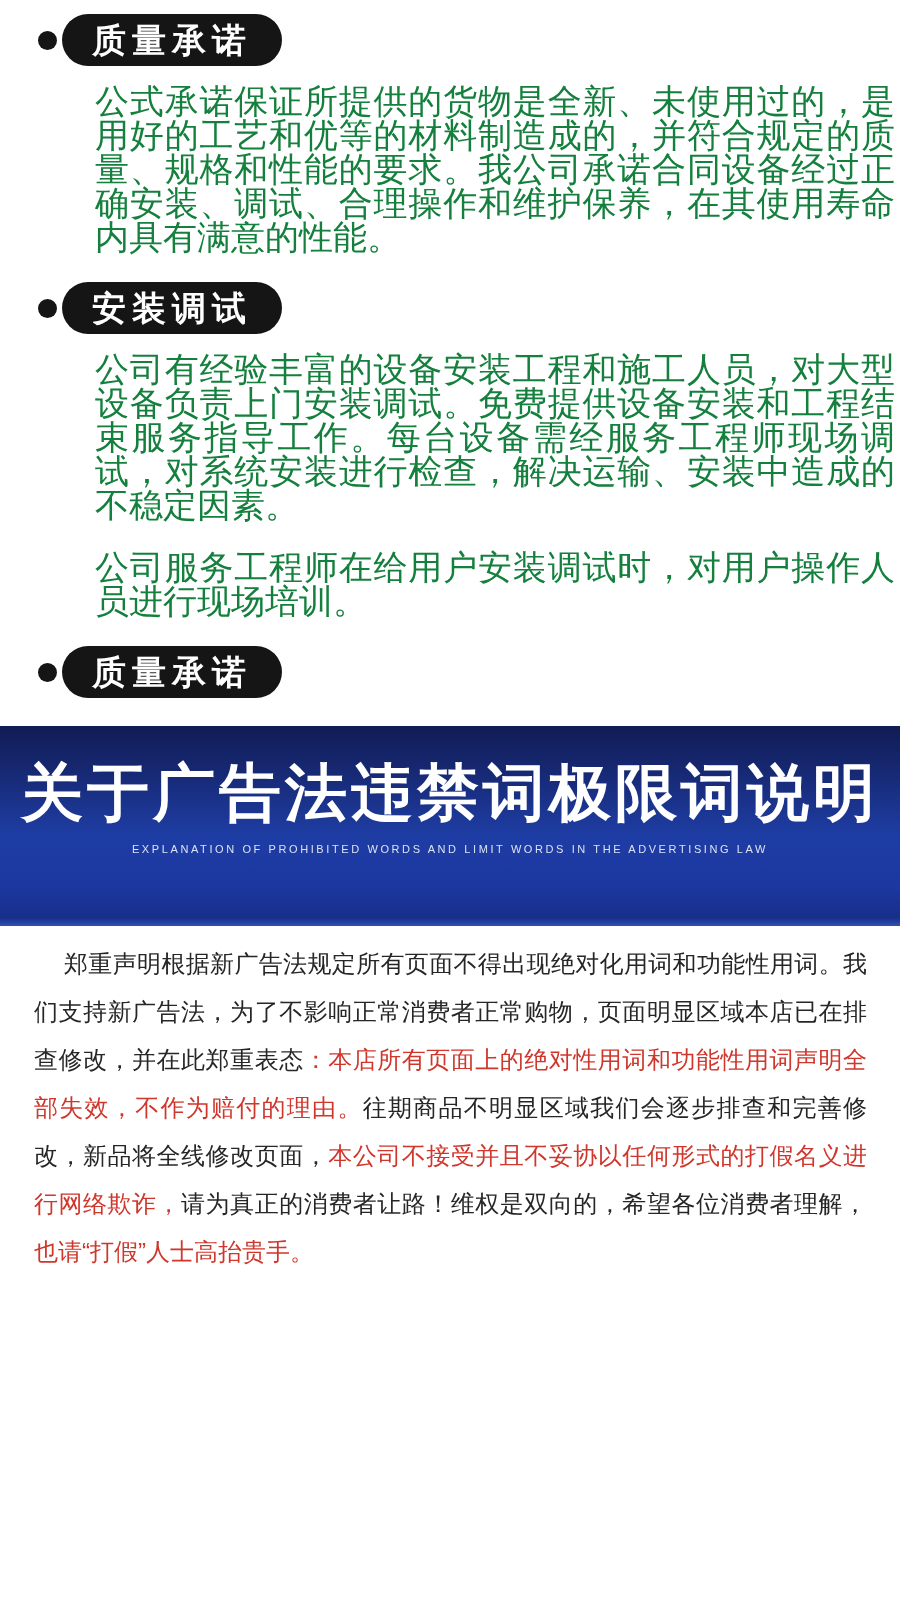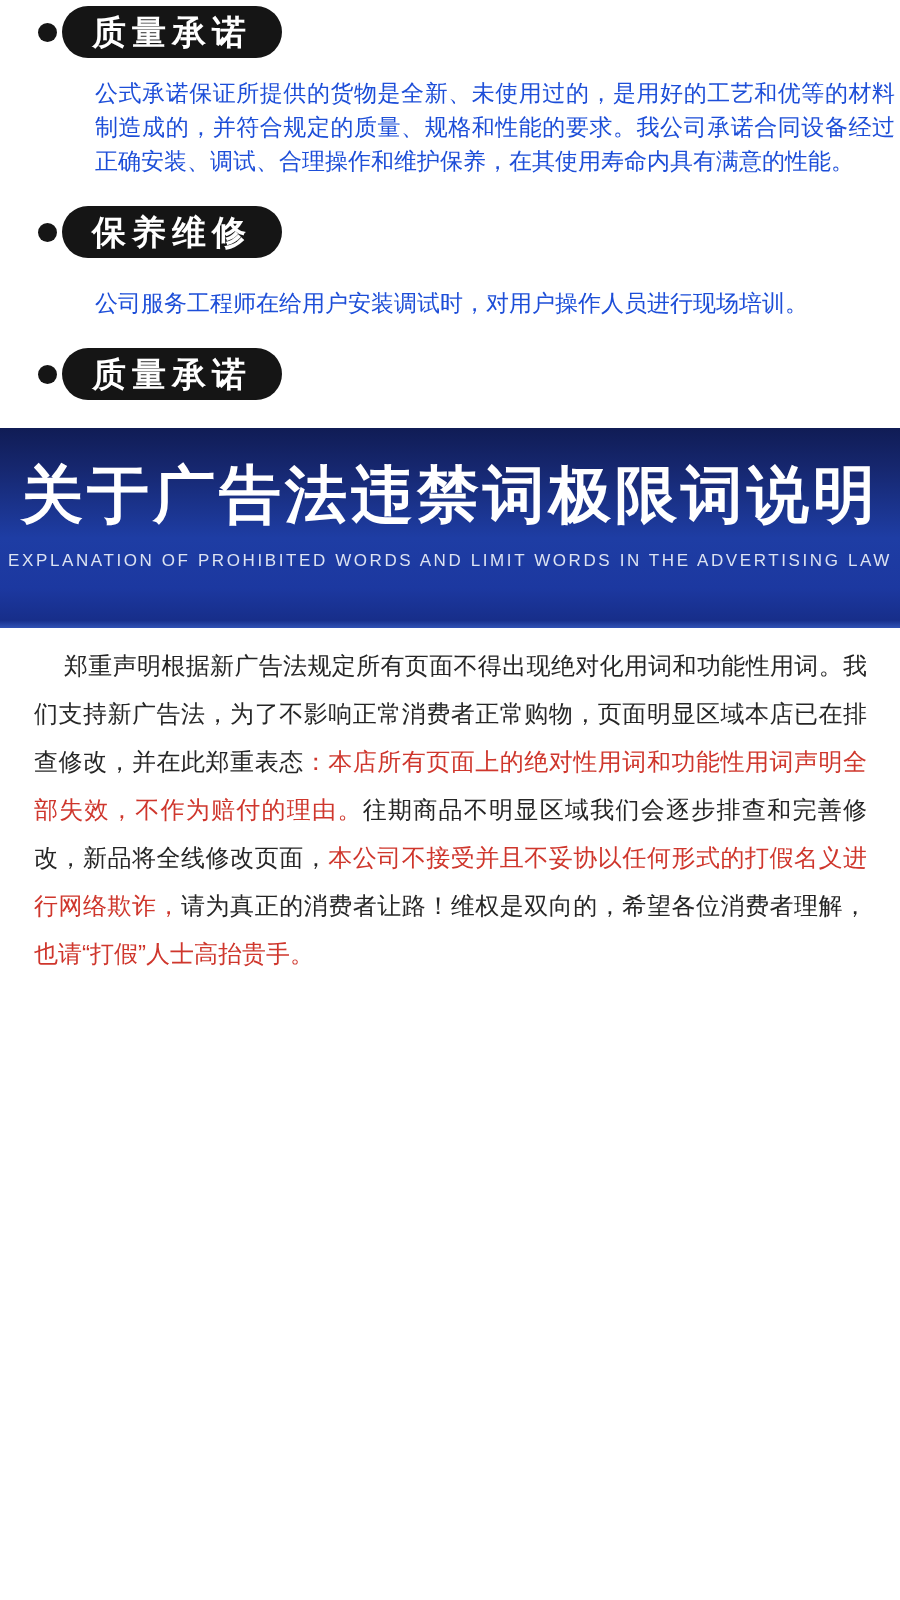--- a/index.html
+++ b/index.html
@@ -3,21 +3,21 @@
 <meta charset="utf-8">
 <style>
   html,body{margin:0;padding:0;background:#fff;}
   .page{
     position:relative;
     width:900px;height:1600px;
     background:#ffffff;
     overflow:hidden;
     font-family:"Liberation Sans", sans-serif;
     box-sizing:border-box;
-    padding-top:6px;
+    padding-top:14px;
   }
   
   .svc{margin-bottom:28px;}
   .svc-head{
     display:flex;align-items:center;
     margin-left:38px;margin-bottom:18px;
   }
   .dot{
     width:19px;height:19px;border-radius:50%;
     background:#151515;flex:0 0 auto;
@@ -26,40 +26,40 @@
     margin-left:5px;
     display:inline-flex;align-items:center;
     height:52px;padding:0 30px;
     border-radius:27px;
     background:#151515;color:#ffffff;
     font-size:34px;font-weight:bold;letter-spacing:6px;
     line-height:1;
   }
   .svc-body{
     margin:16px 0 0 95px;width:800px;
-    font-size:23px;line-height:34px;
-    color:#1d4ed8;
+    font-size:34px;line-height:34px;
+    color:#15803d;
     text-align:justify;
     word-break:break-all;
   }
   
   .banner{
     width:900px;height:200px;
     margin-top:0;
     background:linear-gradient(180deg,#101c55 0%,#16276f 20%,#1e3da4 55%,#1c38a0 80%,#172e8a 96%,#3152b5 100%);
     display:flex;flex-direction:column;align-items:center;
     box-sizing:border-box;padding-top:34px;
   }
   .banner-title{
     color:#ffffff;font-size:62px;font-weight:bold;
     letter-spacing:4px;line-height:1.05;white-space:nowrap;
   }
   .banner-subtitle{
-    margin-top:24px;
-    color:#dde3f2;font-size:17px;letter-spacing:2.6px;
+    margin-top:18px;
+    color:#dde3f2;font-size:11px;letter-spacing:2.6px;
     white-space:nowrap;
   }
   
   .disclaimer{
     margin:14px 33px 0 34px;
     font-size:24px;line-height:48px;
     color:#262626;
     text-align:justify;
     text-indent:30px;
     word-break:break-all;
@@ -77,22 +77,23 @@
       <span class="dot"></span>
       <span class="pill">质量承诺</span>
     </div>
     <p class="svc-body">公式承诺保证所提供的货物是全新、未使用过的，是用好的工艺和优等的材料制造成的，并符合规定的质量、规格和性能的要求。我公司承诺合同设备经过正确安装、调试、合理操作和维护保养，在其使用寿命内具有满意的性能。</p>
   </div>
 
 
   <div class="svc">
     <div class="svc-head">
       <span class="dot"></span>
-      <span class="pill">保养维修</span>
+      <span class="pill">安装调试</span>
     </div>
+    <p class="svc-body">公司有经验丰富的设备安装工程和施工人员，对大型设备负责上门安装调试。免费提供设备安装和工程结束服务指导工作。每台设备需经服务工程师现场调试，对系统安装进行检查，解决运输、安装中造成的不稳定因素。</p>
   </div>
 
   <div class="svc">
     <p class="svc-body">公司服务工程师在给用户安装调试时，对用户操作人员进行现场培训。</p>
   </div>
 
   <div class="svc">
     <div class="svc-head">
       <span class="dot"></span>
       <span class="pill">质量承诺</span>

